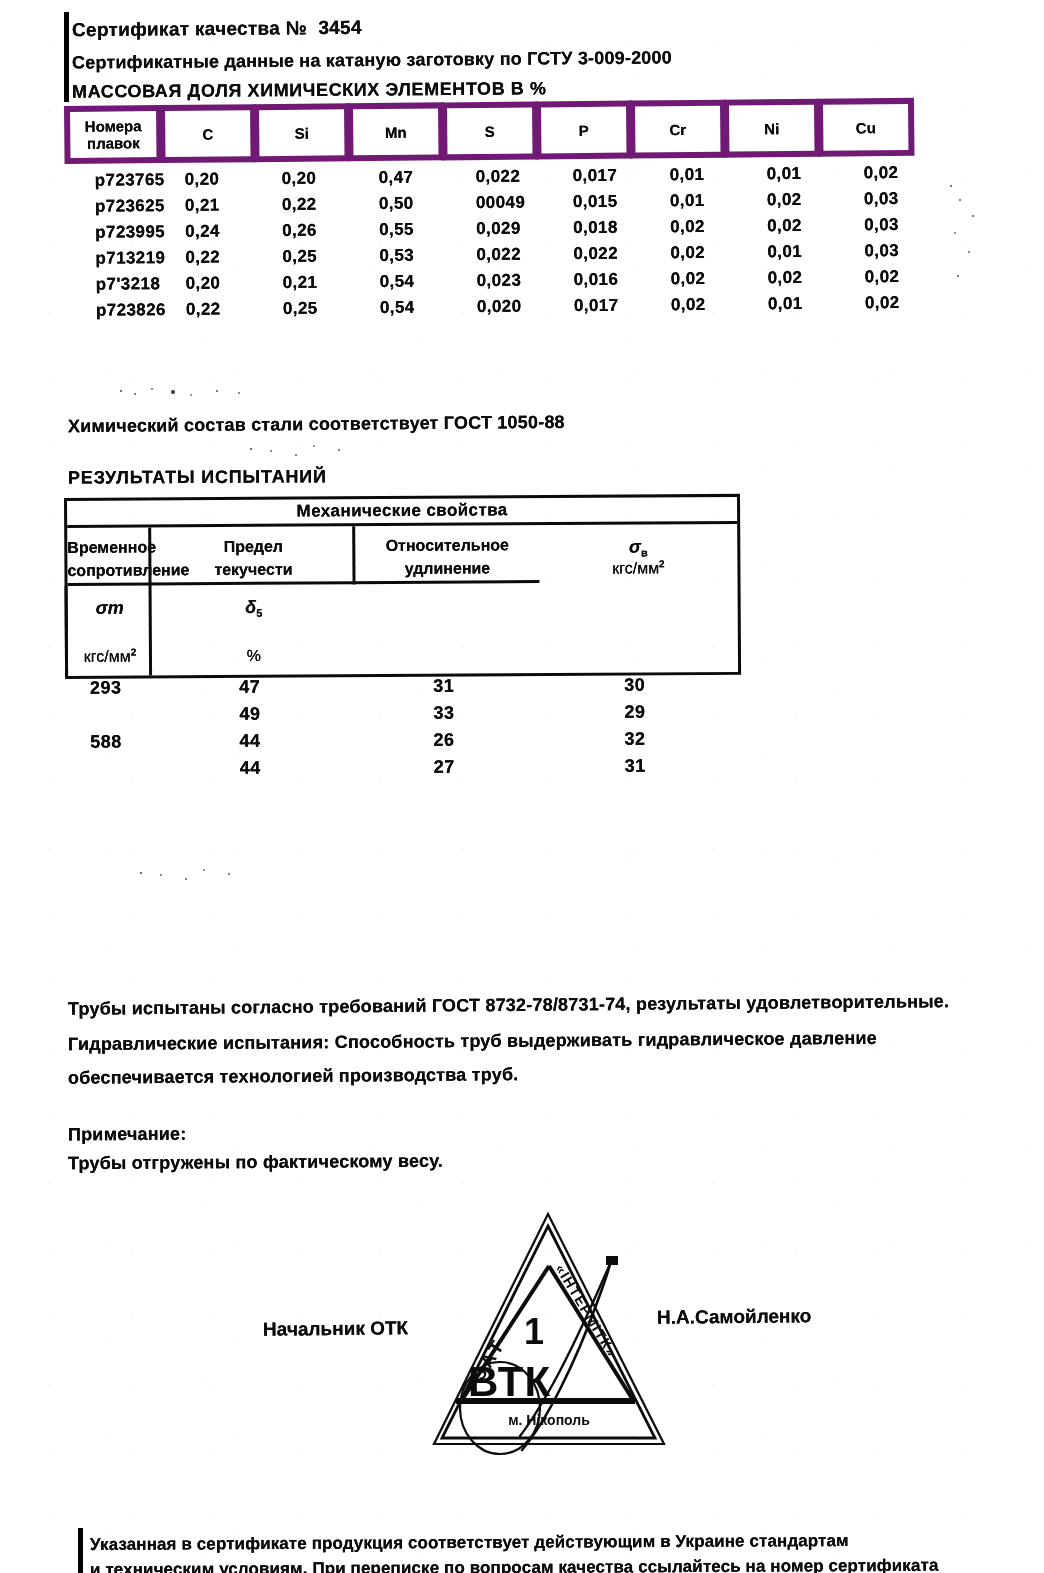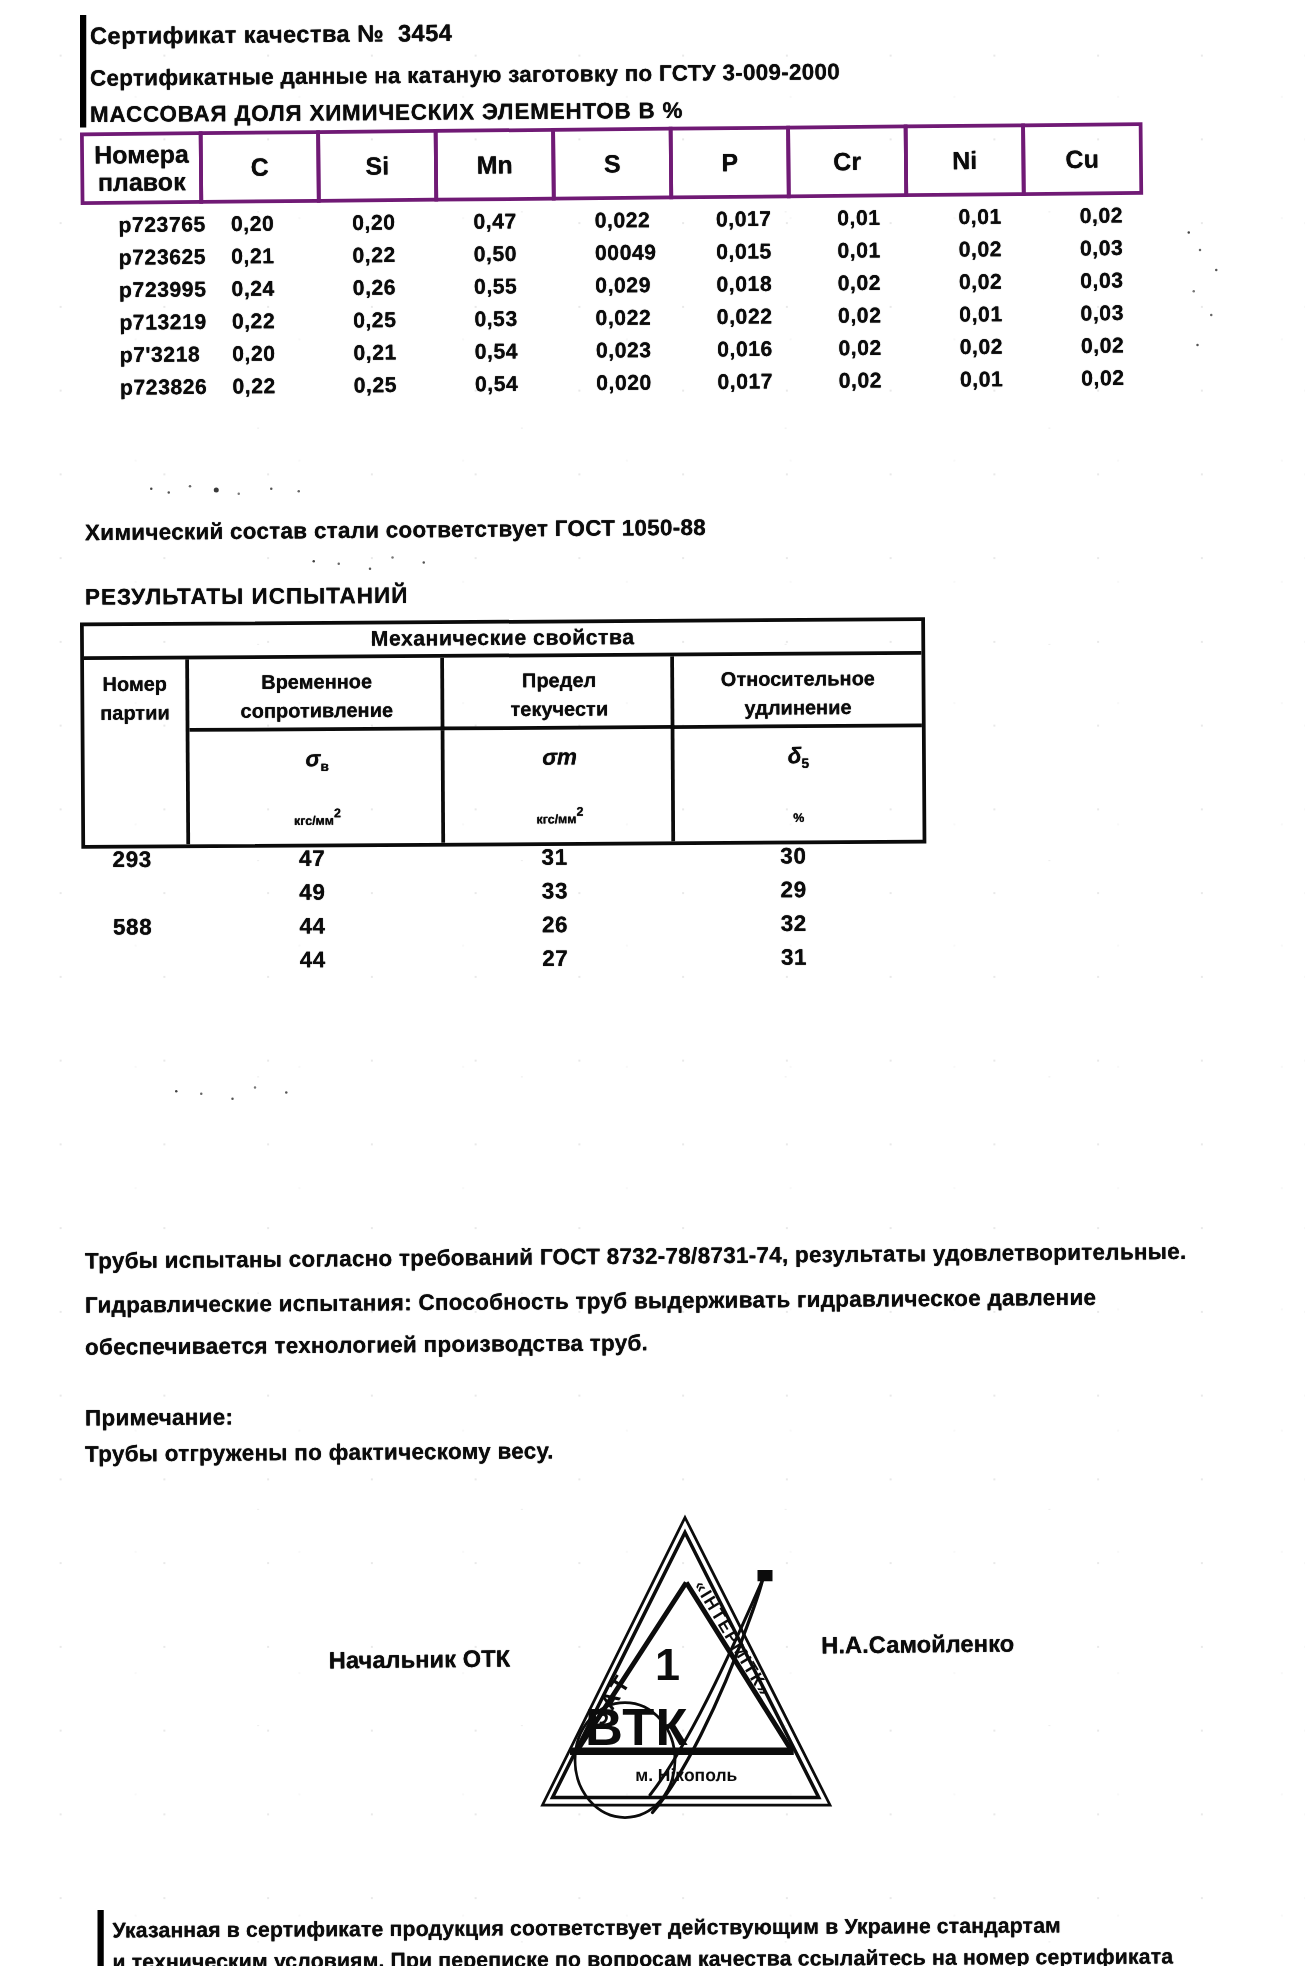--- a/index.html
+++ b/index.html
@@ -33,26 +33,26 @@
   .vbar { background: #000; }
 
   .h1 { font-size: 19px; font-weight: 700; letter-spacing: 0.3px; }
   .h2 { font-size: 18px; font-weight: 700; letter-spacing: 0.2px; }
   .h3 { font-size: 18px; font-weight: 700; letter-spacing: 0.6px; }
 
   
   .chem-table { width: 874px; transform: rotate(-0.55deg); transform-origin: left top; }
   .chem-head { display: flex; }
   .chem-head .ch {
-    border: 3px solid #701a75;
+    border: 6px solid #701a75;
     margin-left: -3px;
     height: 58px;
     display: flex; align-items: center; justify-content: center;
     text-align: center;
-    font-size: 20px; font-weight: 700;
+    font-size: 15px; font-weight: 700;
     line-height: 1.12;
     padding-top: 2px;
   }
   .chem-head .ch:first-child { margin-left: 0; }
   .c0 { width: 98px; } .cw { width: 97px; }
   .chem-body { padding-top: 7px; transform: translateX(22px); }
   .chem-body .cr { display: flex; height: 26px; }
   .chem-body .cd {
     font-size: 17px; font-weight: 700; letter-spacing: 0.4px;
     text-align: left;
@@ -67,21 +67,21 @@
     font-size: 17px; font-weight: 700; letter-spacing: 0.4px;
   }
   .mt-grid { display: grid; grid-template-columns: 84px 204px 184px 198px; grid-template-rows: 58px 90px; }
   .mg { font-size: 16px; font-weight: 700; text-align: center; }
   .mg.batch { grid-row: 1 / 3; border-right: 3px solid #0b0b0b; padding-top: 9px; line-height: 1.45; }
   .mg.head { border-bottom: 3px solid #0b0b0b; padding-top: 8px; line-height: 1.45; }
   .mg.head.bl, .mg.sym.bl { border-left: 3px solid #0b0b0b; margin-left: -3px; }
   .mg.sym { display: flex; flex-direction: column; justify-content: space-between; padding: 12px 0 10px; }
   .sym-main { font-size: 18px; font-style: italic; font-weight: 700; }
   .sym-sub  { font-size: 11px; vertical-align: -4px; font-style: normal; }
-  .sym-unit { font-size: 10px; font-weight: 700; }
+  .sym-unit { font-size: 16px; font-weight: 400; }
   .sym-sup  { font-size: 10px; vertical-align: 6px; }
 
   .mech-data { width: 676px; transform: rotate(-0.3deg); }
   .mech-data .mr { display: grid; grid-template-columns: 84px 204px 184px 198px; height: 27px; }
   .mech-data .md { font-size: 18px; font-weight: 700; text-align: center; letter-spacing: 0.5px; }
 
   .body-line { font-size: 18px; font-weight: 700; letter-spacing: 0.2px; }
 
   .sig-label { font-size: 19px; font-weight: 700; }
 
@@ -187,24 +187,20 @@
     </div>
   </div>
 
   <div class="abs scan h2" style="left:68px; top:414px; transform:rotate(-0.5deg);">Химический состав стали соответствует ГОСТ 1050-88</div>
 
   <div class="abs scan h2" style="left:68px; top:467px; transform:rotate(-0.3deg); letter-spacing:0.8px;">РЕЗУЛЬТАТЫ ИСПЫТАНИЙ</div>
 
   <div class="abs mech-table scan" style="left:64px; top:498px;">
     <div class="mt-span">Механические свойства</div>
     <div class="mt-grid">
-      <div class="mg batch">
-        <div>Номер</div>
-        <div>партии</div>
-      </div>
       <div class="mg head">
         <div>Временное</div>
         <div>сопротивление</div>
       </div>
       <div class="mg head bl">
         <div>Предел</div>
         <div>текучести</div>
       </div>
       <div class="mg head bl">
         <div>Относительное</div>

